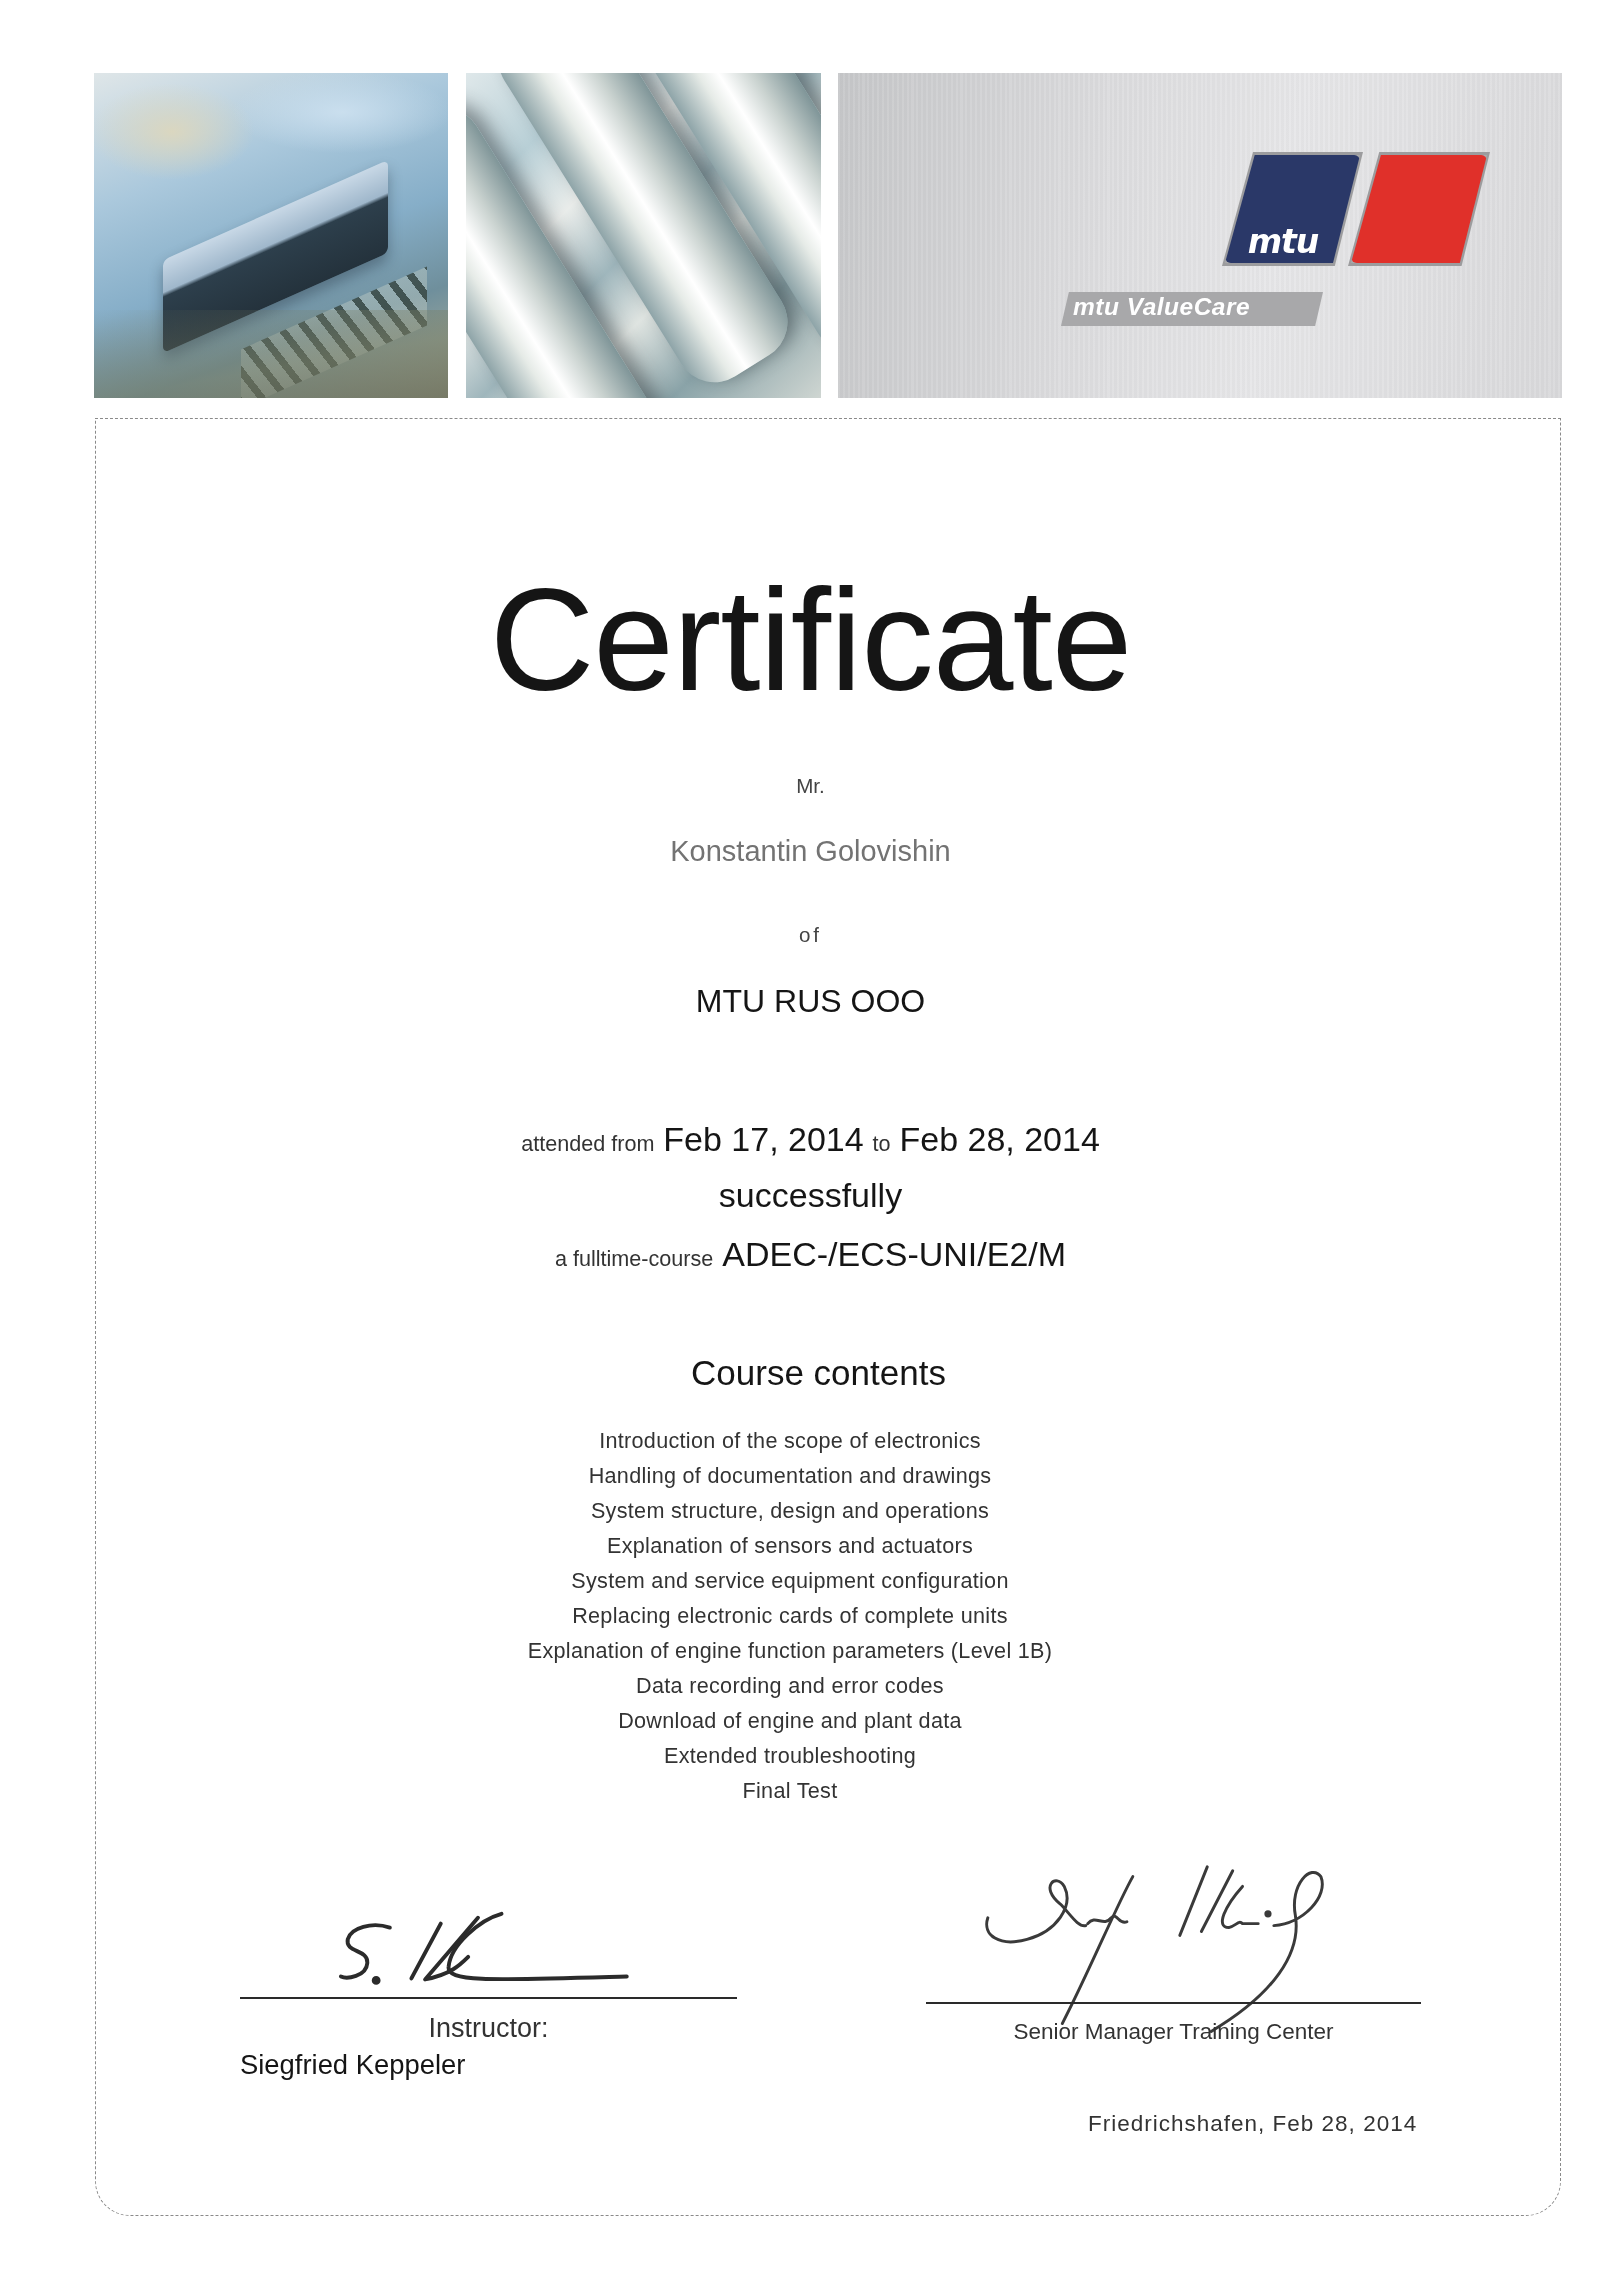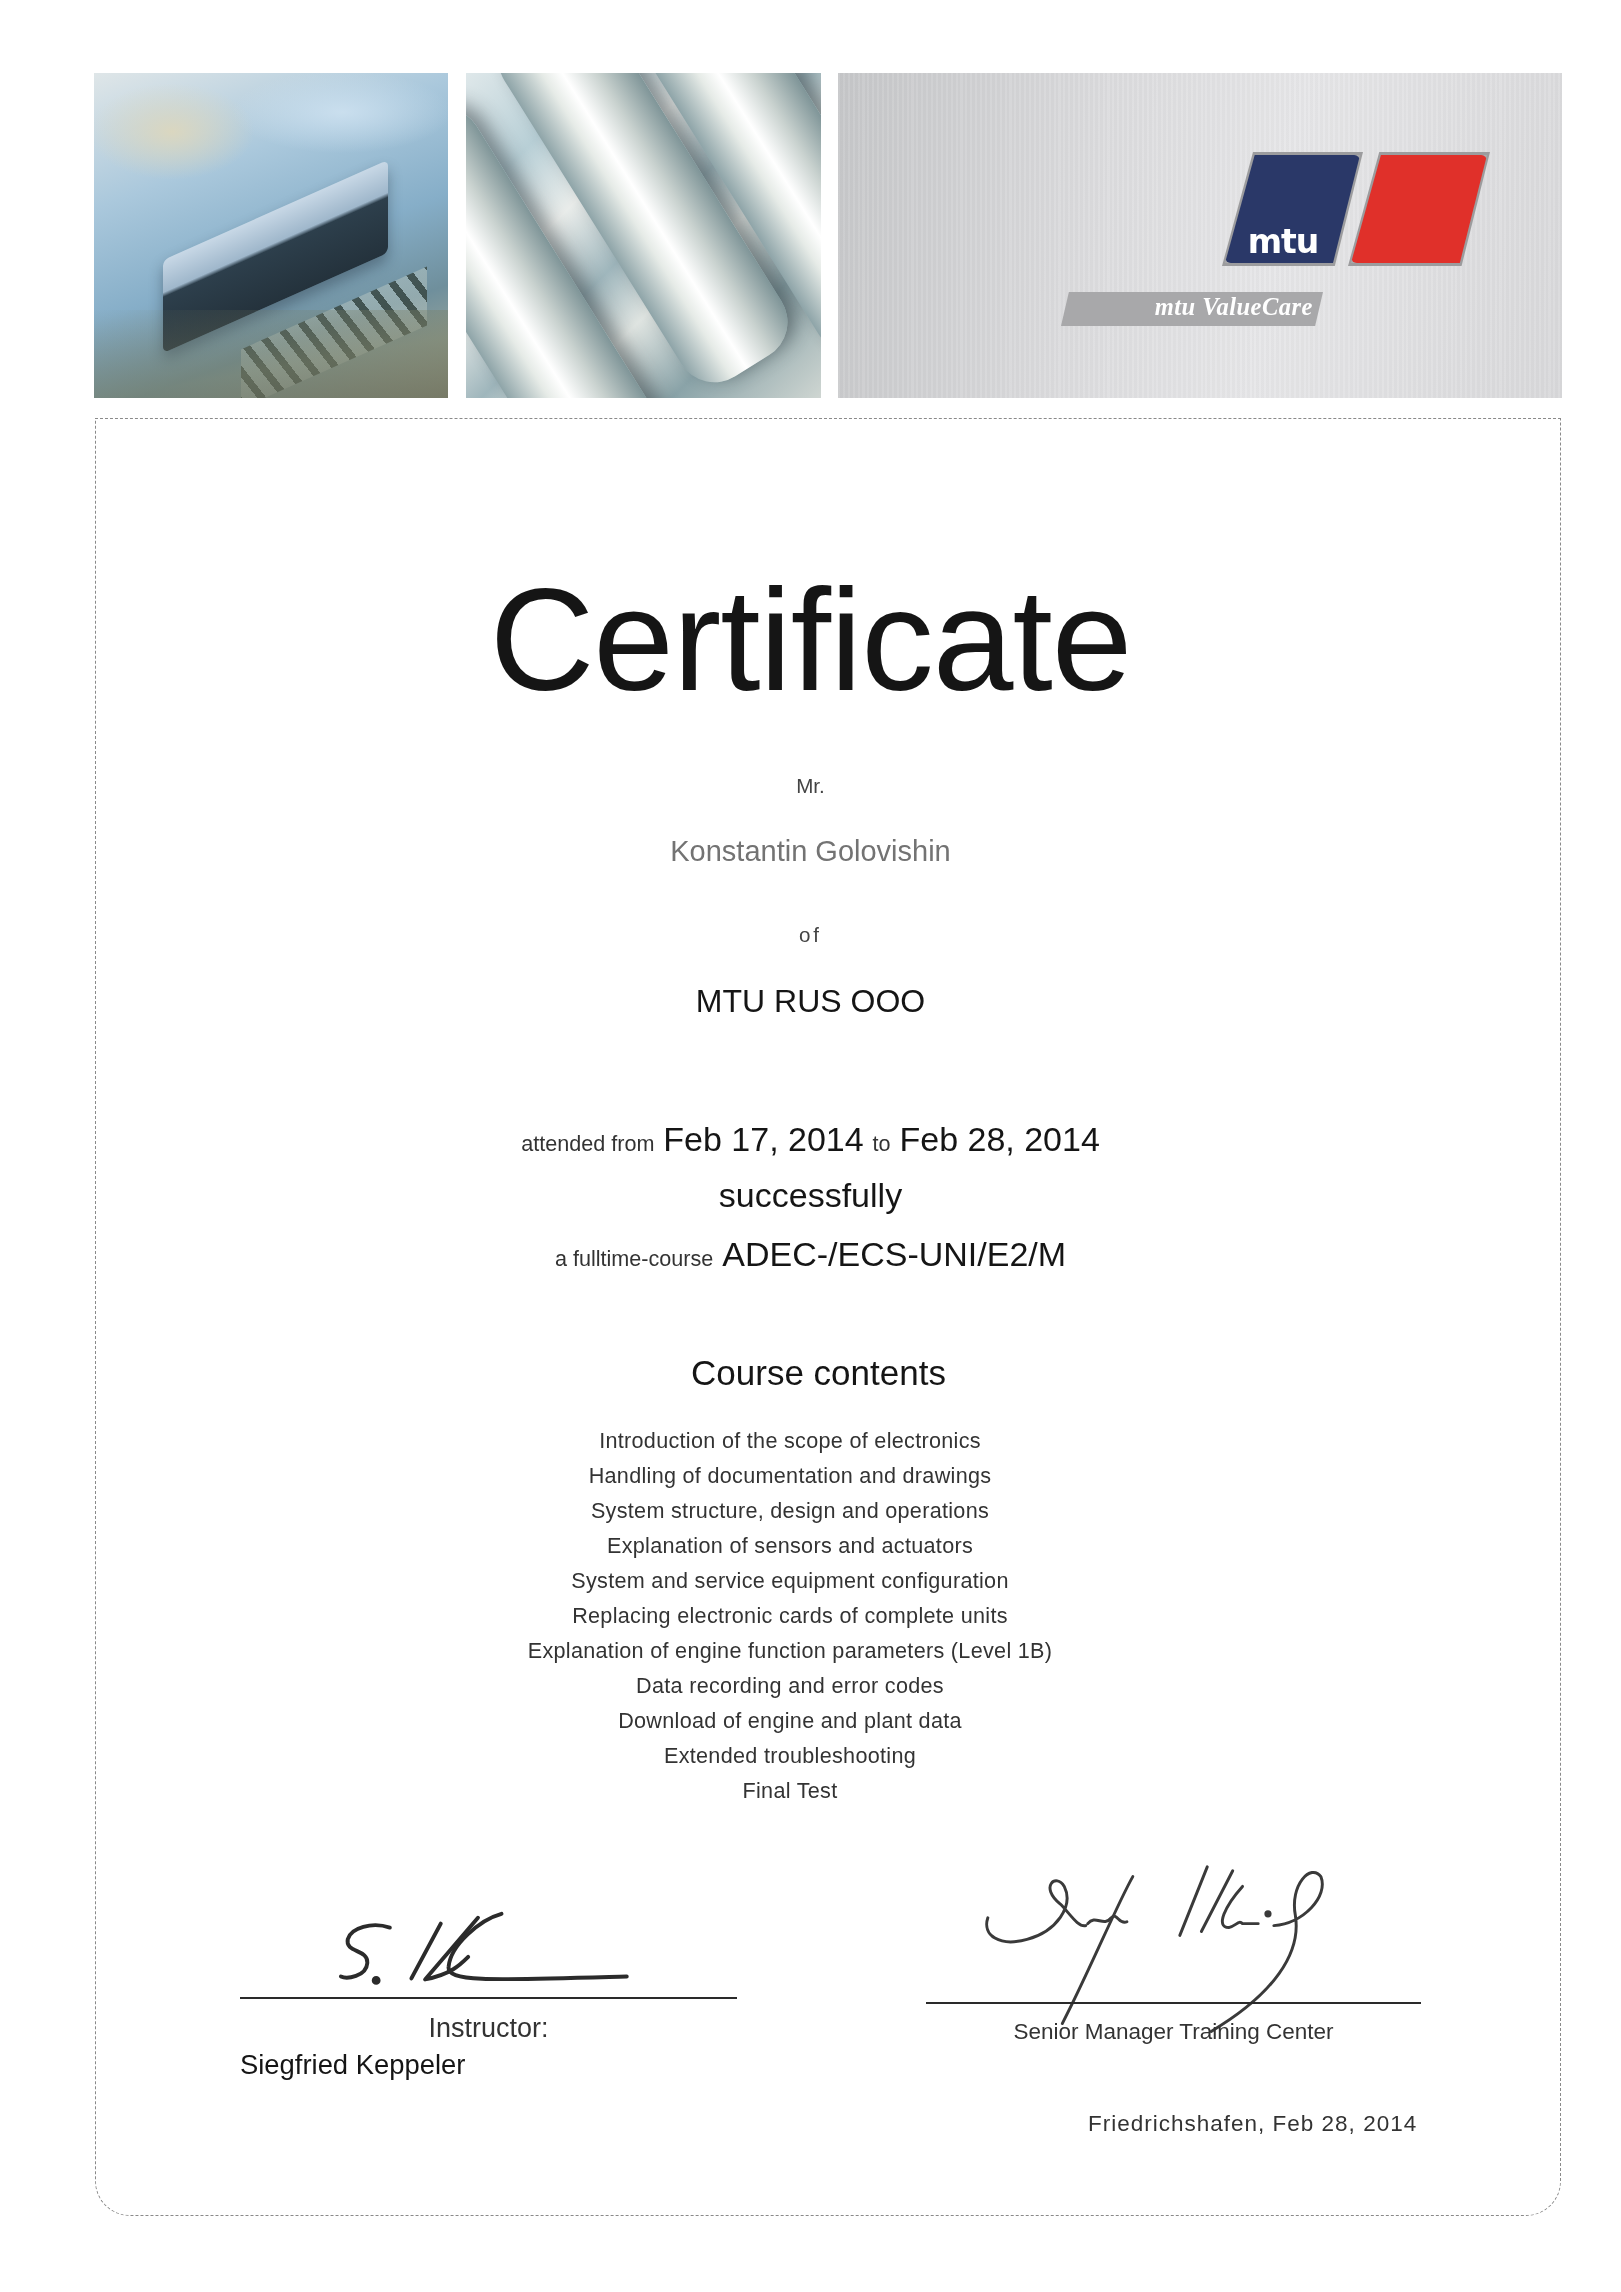--- a/index.html
+++ b/index.html
@@ -64,31 +64,31 @@
     position: absolute; top: 79px; height: 114px;
     clip-path: polygon(22% 0%, 100% 0%, 80% 100%, 0% 100%);
     background: #9c9c9e;
   }
   .logo-outline.b { left: 384px; width: 141px; }
   .logo-outline.r { left: 510px; width: 142px; }
   .logo-blue { left: 387px; width: 135px; background: #2a3868; border-radius: 5.9px; }
   .logo-red  { left: 513px; width: 136px; background: #e0302a; border-radius: 5.9px; }
   .logo-text {
     position: absolute; left: 391px; top: 149px; width: 108px;
-    font-family: "DejaVu Sans", sans-serif; font-weight: bold; 
+    font-family: "DejaVu Sans", sans-serif; font-weight: bold; font-style: italic;
     font-size: 33px; color: #ffffff; letter-spacing: -1px; text-align: center;
   }
   .valuecare-bar {
     position: absolute; left: 223px; top: 219px; width: 262px; height: 34px;
     background: #a8a8aa;
     clip-path: polygon(3% 0%, 100% 0%, 97% 100%, 0% 100%);
   }
   .valuecare-text {
-    position: absolute; left: 235px; top: 220px; width: 240px; text-align: right;
-    font-family: Liberation Serif, serif; font-weight: bold; font-style: italic;
+    position: absolute; left: 235px; top: 220px; width: 240px; text-align: left;
+    font-family: Liberation Sans, sans-serif; font-weight: bold; font-style: italic;
     font-size: 24.5px; color: #ffffff; letter-spacing: 0.5px;
   }
 
   
   .frame {
     position: absolute; left: 95px; top: 418px; width: 1466px; height: 1798px;
     border: 1.5px dashed #8a8a8a;
     border-radius: 0 0 35px 35px;
     box-sizing: border-box;
   }

